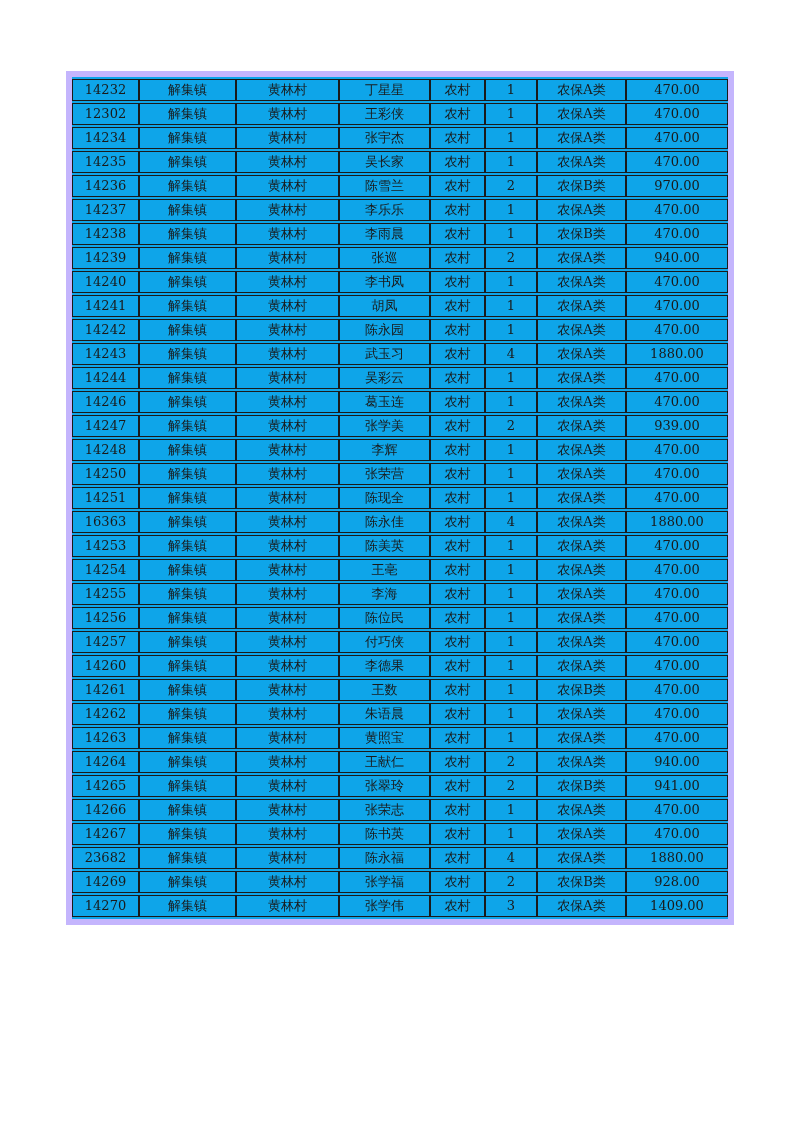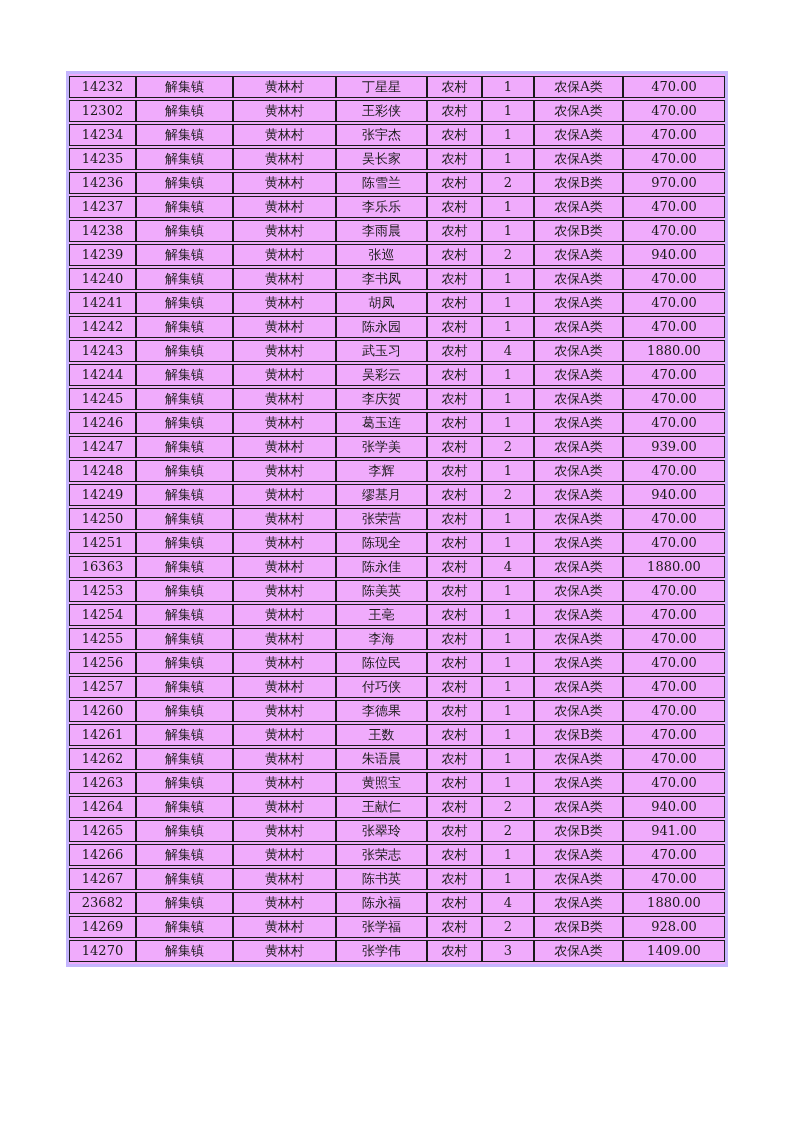--- a/index.html
+++ b/index.html
@@ -18,22 +18,22 @@
     color: #1a1a1a;
   }
   .roster-table {
     position: absolute;
     left: 66px;
     top: 71px;
     width: 656px;
     border-collapse: separate;
     border-spacing: 0 2px;
     table-layout: fixed;
-    border: 3px solid #c4b5fd;
-    background: #f0abfc;
+    border: 6px solid #c4b5fd;
+    background: #0ea5e9;
   }
   .roster-table td {
     border: 1px solid #1a1a1a;
     height: 20px;
     padding: 0 2px;
     text-align: center;
     vertical-align: middle;
     font-size: 13px;
     line-height: 20px;
     white-space: nowrap;
@@ -188,30 +188,20 @@
           <td>14244</td>
           <td>解集镇</td>
           <td>黄林村</td>
           <td>吴彩云</td>
           <td>农村</td>
           <td>1</td>
           <td>农保A类</td>
           <td>470.00</td>
         </tr>
         <tr>
-          <td>14245</td>
-          <td>解集镇</td>
-          <td>黄林村</td>
-          <td>李庆贺</td>
-          <td>农村</td>
-          <td>1</td>
-          <td>农保A类</td>
-          <td>470.00</td>
-        </tr>
-        <tr>
           <td>14246</td>
           <td>解集镇</td>
           <td>黄林村</td>
           <td>葛玉连</td>
           <td>农村</td>
           <td>1</td>
           <td>农保A类</td>
           <td>470.00</td>
         </tr>
         <tr>
@@ -226,30 +216,20 @@
         </tr>
         <tr>
           <td>14248</td>
           <td>解集镇</td>
           <td>黄林村</td>
           <td>李辉</td>
           <td>农村</td>
           <td>1</td>
           <td>农保A类</td>
           <td>470.00</td>
-        </tr>
-        <tr>
-          <td>14249</td>
-          <td>解集镇</td>
-          <td>黄林村</td>
-          <td>缪基月</td>
-          <td>农村</td>
-          <td>2</td>
-          <td>农保A类</td>
-          <td>940.00</td>
         </tr>
         <tr>
           <td>14250</td>
           <td>解集镇</td>
           <td>黄林村</td>
           <td>张荣营</td>
           <td>农村</td>
           <td>1</td>
           <td>农保A类</td>
           <td>470.00</td>

